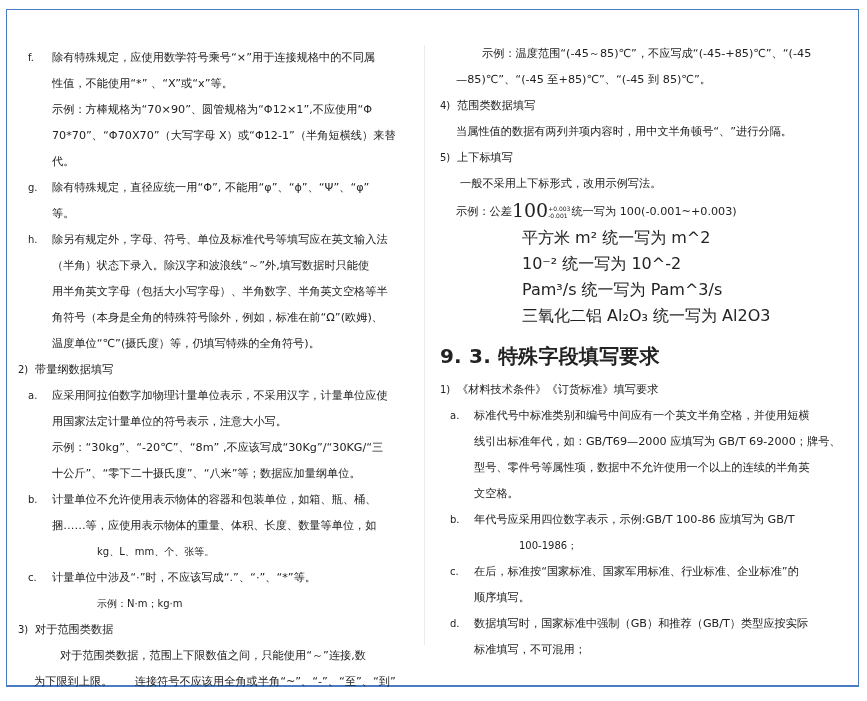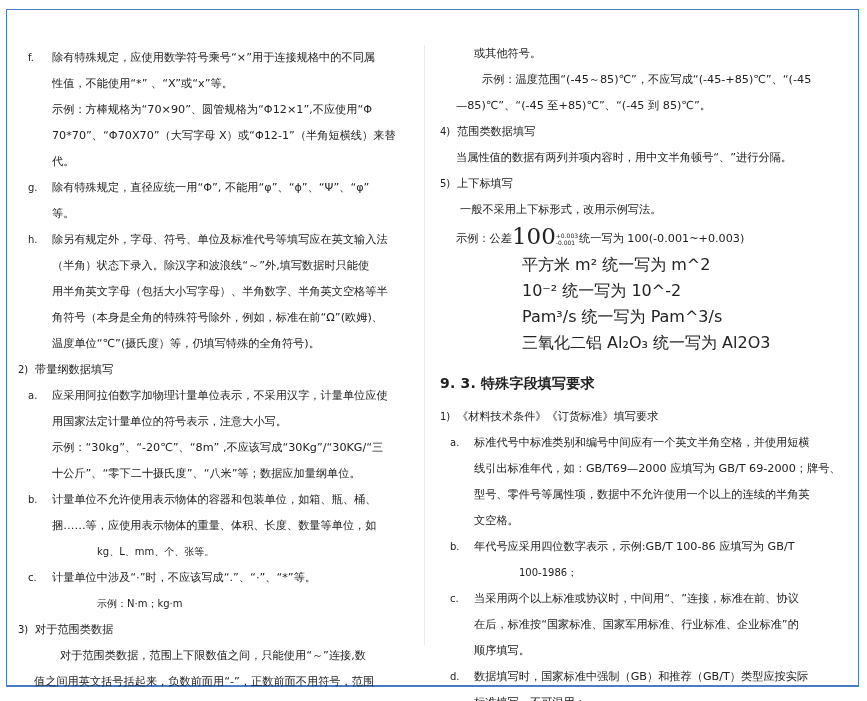--- a/index.html
+++ b/index.html
@@ -12,24 +12,24 @@
   .col-left { left:18px; top:45px; width:400px; }
   .col-right { left:440px; top:41px; width:405px; }
   .item { position:relative; padding-left:34px; }
   .item .mk { position:absolute; left:10px; top:0; font-size:10px; }
   .sec { position:relative; padding-left:17px; }
   .sec .mk { position:absolute; left:0; top:0; font-size:10px; }
   .ind { padding-left:34px; }
   .plain { padding-left:16px; }
   .sub { padding-left:82px; font-size:16px; }
   .small { font-size:10px;margin-left:45px; }
-  .big { font-family:"DejaVu Serif","Liberation Serif",serif; font-size:23px; vertical-align:-2px; }
+  .big { font-family:"DejaVu Serif","Liberation Serif",serif; font-size:19px; vertical-align:-2px; }
   .tol { display:inline-block; vertical-align:-3px; font-size:6px; line-height:7px; margin-right:1px; }
   .tol span { display:block; }
-  .heading { font-weight:bold; font-size:14px; margin-top:14px; margin-bottom:8px; padding-left:0; letter-spacing:0.2px; }
+  .heading { font-weight:bold; font-size:20px; margin-top:14px; margin-bottom:8px; padding-left:0; letter-spacing:0.2px; }
 </style>
 </head>
 <body>
 
 <div class="frame"></div>
 <div class="divider"></div>
 
 <div class="col col-left">
 
   <div class="item">
@@ -81,27 +81,25 @@
     <div>计量单位中涉及“·”时，不应该写成“.”、“·”、“*”等。</div>
     <div class="small">示例：N·m；kg·m</div>
   </div>
 
   <div class="sec">
     <span class="mk">3)</span>
     <span>对于范围类数据</span>
   </div>
   <div class="plain">
     <div style="text-indent:26px">对于范围类数据，范围上下限数值之间，只能使用“～”连接,数</div>
-    <div>值之间用英文括号括起来，负数前面用“-”，正数前面不用符号，范围</div>
     <div>为下限到上限。　　连接符号不应该用全角或半角“~”、“-”、“至”、“到”</div>
   </div>
 </div>
 
 <div class="col col-right">
-  <div class="ind">或其他符号。</div>
   <div class="plain">
     <div style="text-indent:26px">示例：温度范围“(-45～85)℃”，不应写成“(-45-+85)℃”、“(-45</div>
     <div>—85)℃”、“(-45 至+85)℃”、“(-45 到 85)℃”。</div>
   </div>
 
   <div class="sec">
     <span class="mk">4)</span>
     <span>范围类数据填写</span>
   </div>
   <div class="plain">当属性值的数据有两列并项内容时，用中文半角顿号“、”进行分隔。</div>
@@ -135,21 +133,20 @@
   </div>
 
   <div class="item">
     <span class="mk">b.</span>
     <div>年代号应采用四位数字表示，示例:GB/T 100-86 应填写为 GB/T</div>
     <div class="small">100-1986；</div>
   </div>
 
   <div class="item">
     <span class="mk">c.</span>
-    <div>当采用两个以上标准或协议时，中间用“、”连接，标准在前、协议</div>
     <div>在后，标准按“国家标准、国家军用标准、行业标准、企业标准”的</div>
     <div>顺序填写。</div>
   </div>
 
   <div class="item">
     <span class="mk">d.</span>
     <div>数据填写时，国家标准中强制（GB）和推荐（GB/T）类型应按实际</div>
     <div>标准填写，不可混用；</div>
   </div>
 </div>

